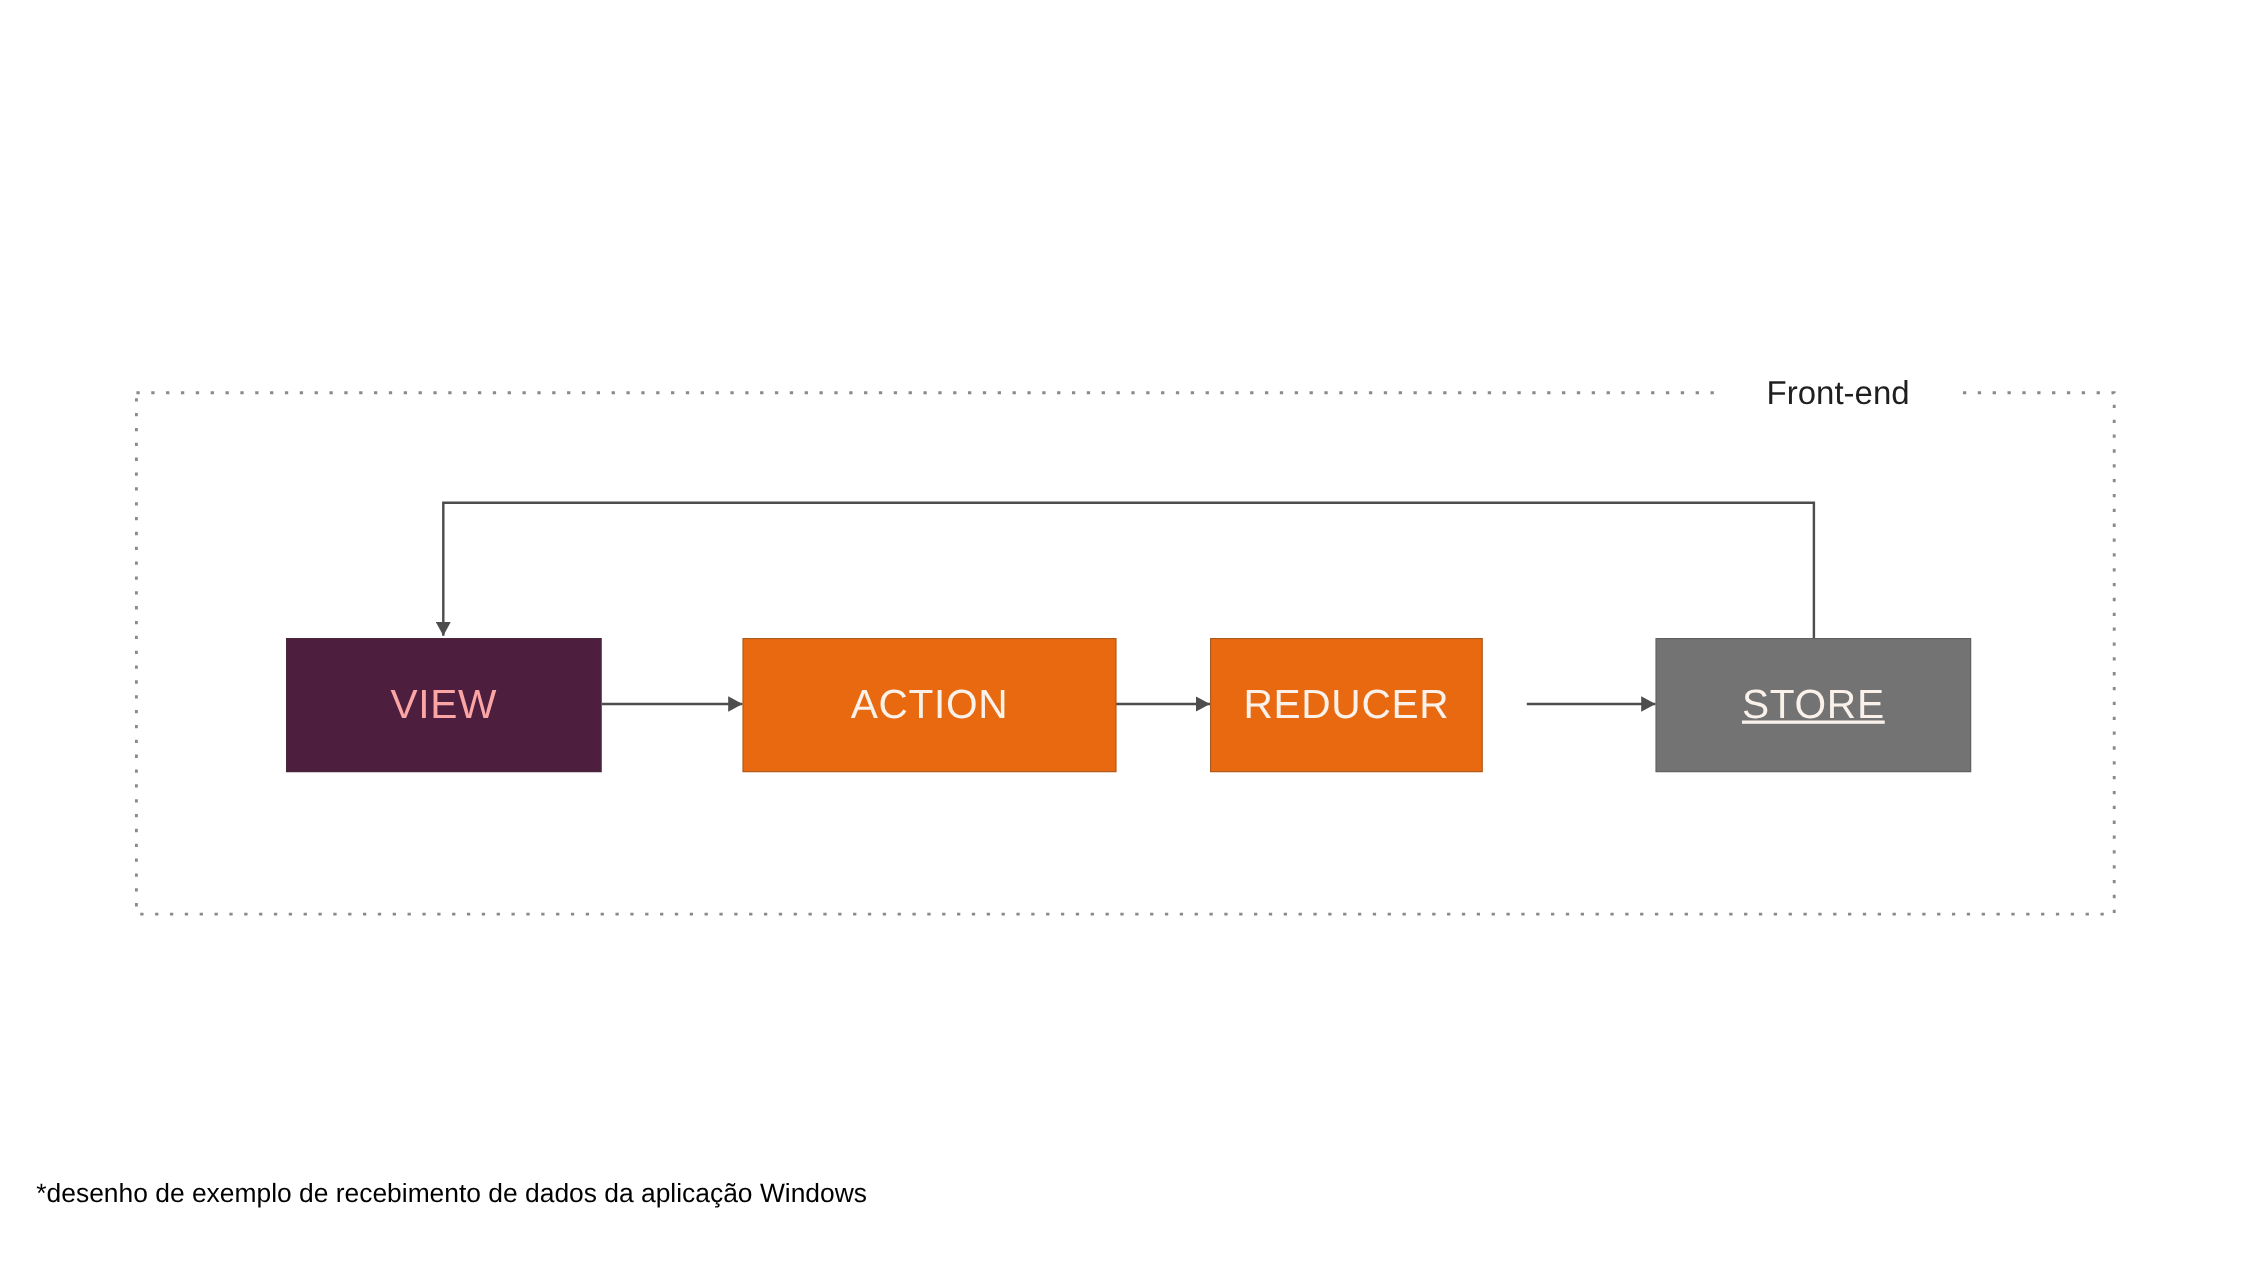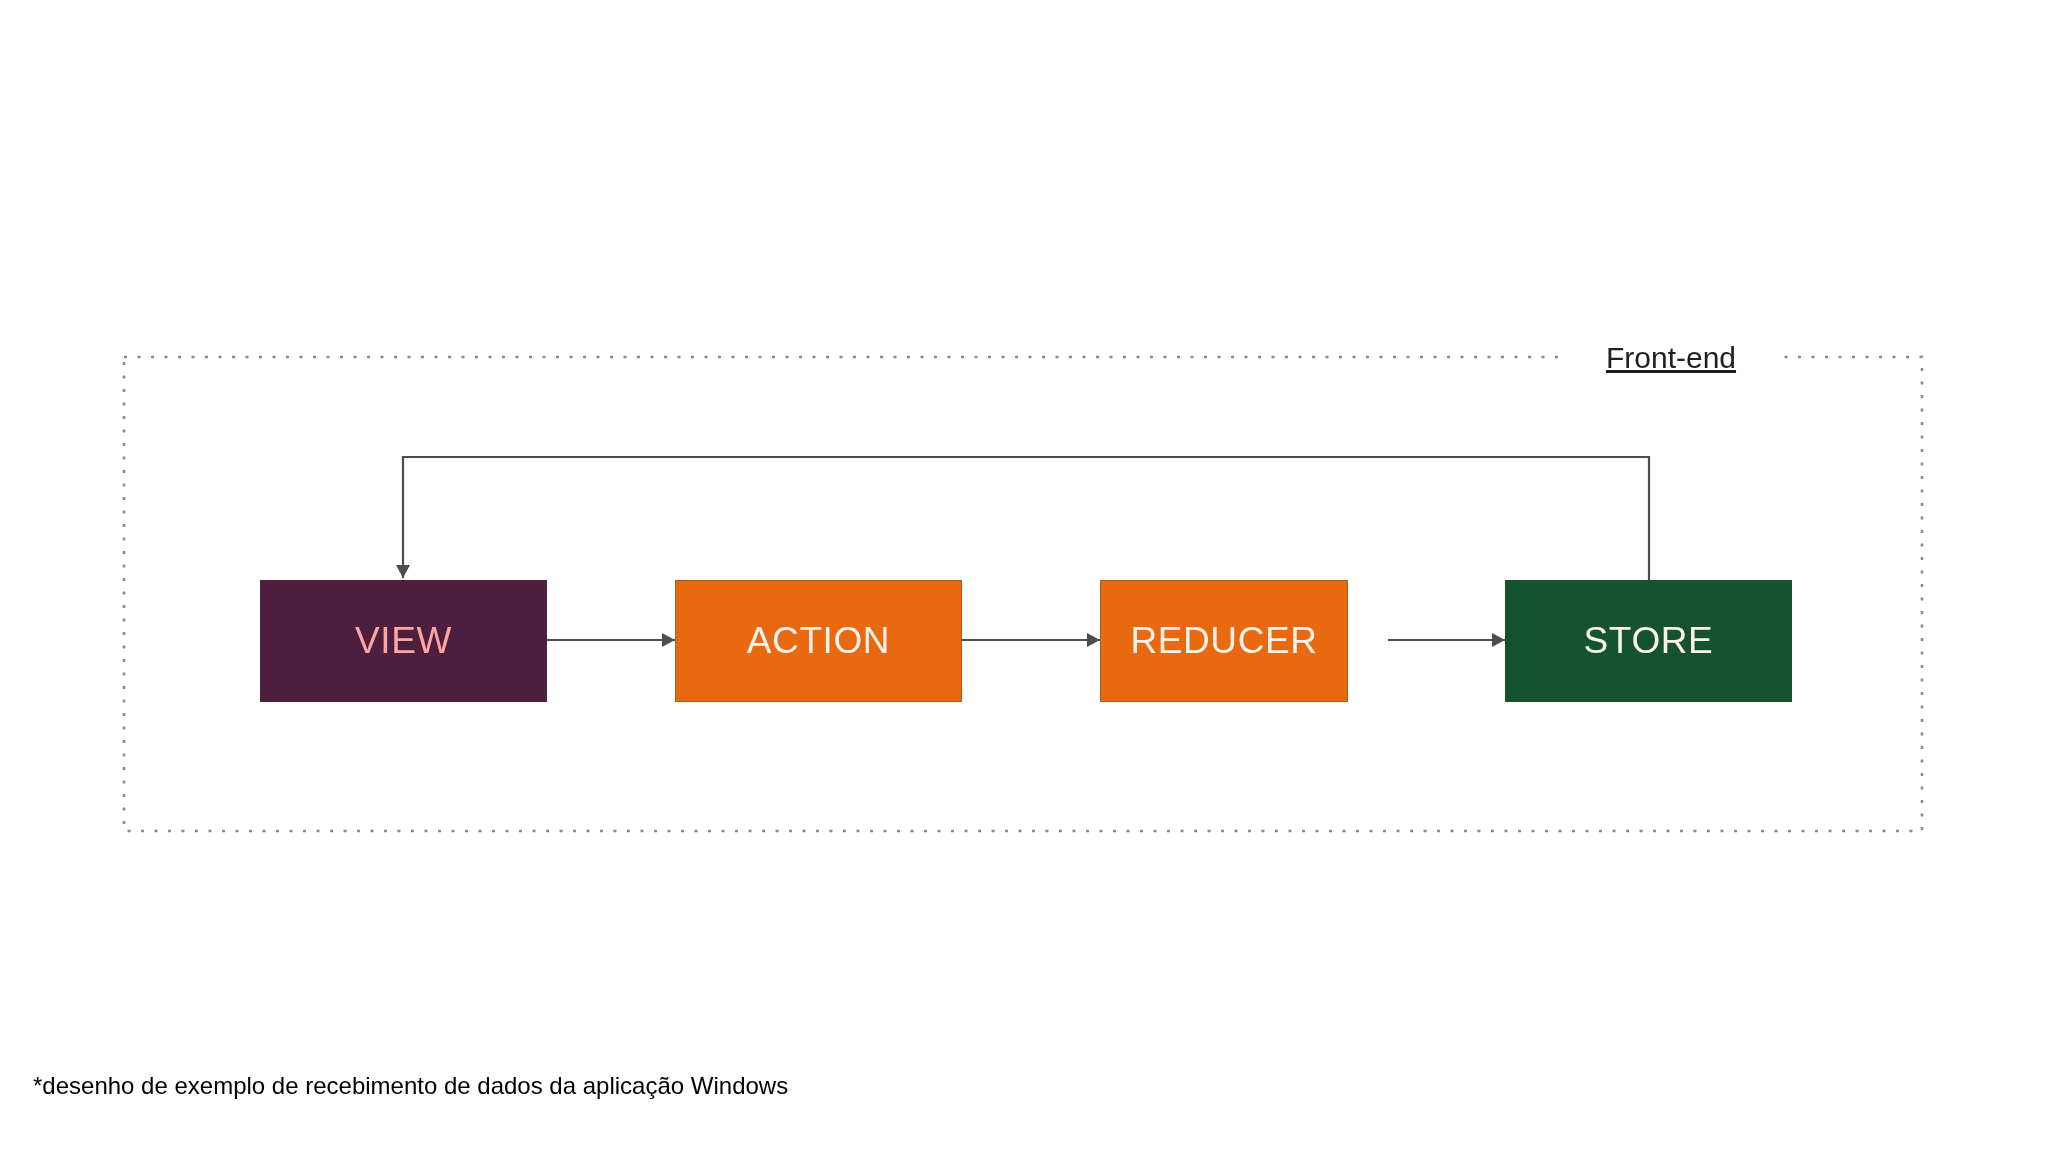--- a/index.html
+++ b/index.html
@@ -28,35 +28,34 @@
     height: 122px;
     display: flex;
     align-items: center;
     justify-content: center;
     font-size: 37px;
     letter-spacing: 0.6px;
     border: 1px solid rgba(60, 60, 60, 0.35);
     box-sizing: border-box;
   }
   .node-view    { left: 260px;  width: 287px; }
-  .node-action  { left: 675px;  width: 287px; }
+  .node-action  { left: 675px;  width: 340px; }
   .node-reducer { left: 1100px; width: 248px; }
   .node-store   { left: 1505px; width: 287px; }
   .frontend-label {
     position: absolute;
     left: 1565px;
     top: 339px;
     width: 212px;
     height: 37px;
     line-height: 37px;
     text-align: center;
     background: #ffffff;
     font-size: 30px;
     color: #1f1f1f;
-    text-decoration: underline;
   }
   .caption {
     position: absolute;
     left: 33px;
     top: 1072px;
     font-size: 24px;
     color: #000000;
   }
 </style>
 </head>
@@ -89,19 +88,19 @@
   </div>
 
   <div class="node node-action" style="background-color: rgb(232, 105, 15); color: rgb(249, 241, 234);">
     <span>ACTION</span>
   </div>
 
   <div class="node node-reducer" style="background-color: rgb(232, 105, 15); color: rgb(249, 241, 234);">
     <span>REDUCER</span>
   </div>
 
-  <div class="node node-store" style="background-color: #14532d; color: rgb(249, 241, 234);">
+  <div class="node node-store" style="background-color: #737373; color: rgb(249, 241, 234); text-decoration: underline;">
     <span>STORE</span>
   </div>
 
   <div class="caption">*desenho de exemplo de recebimento de dados da aplicação Windows</div>
 
 </div>
 
 </body></html>

